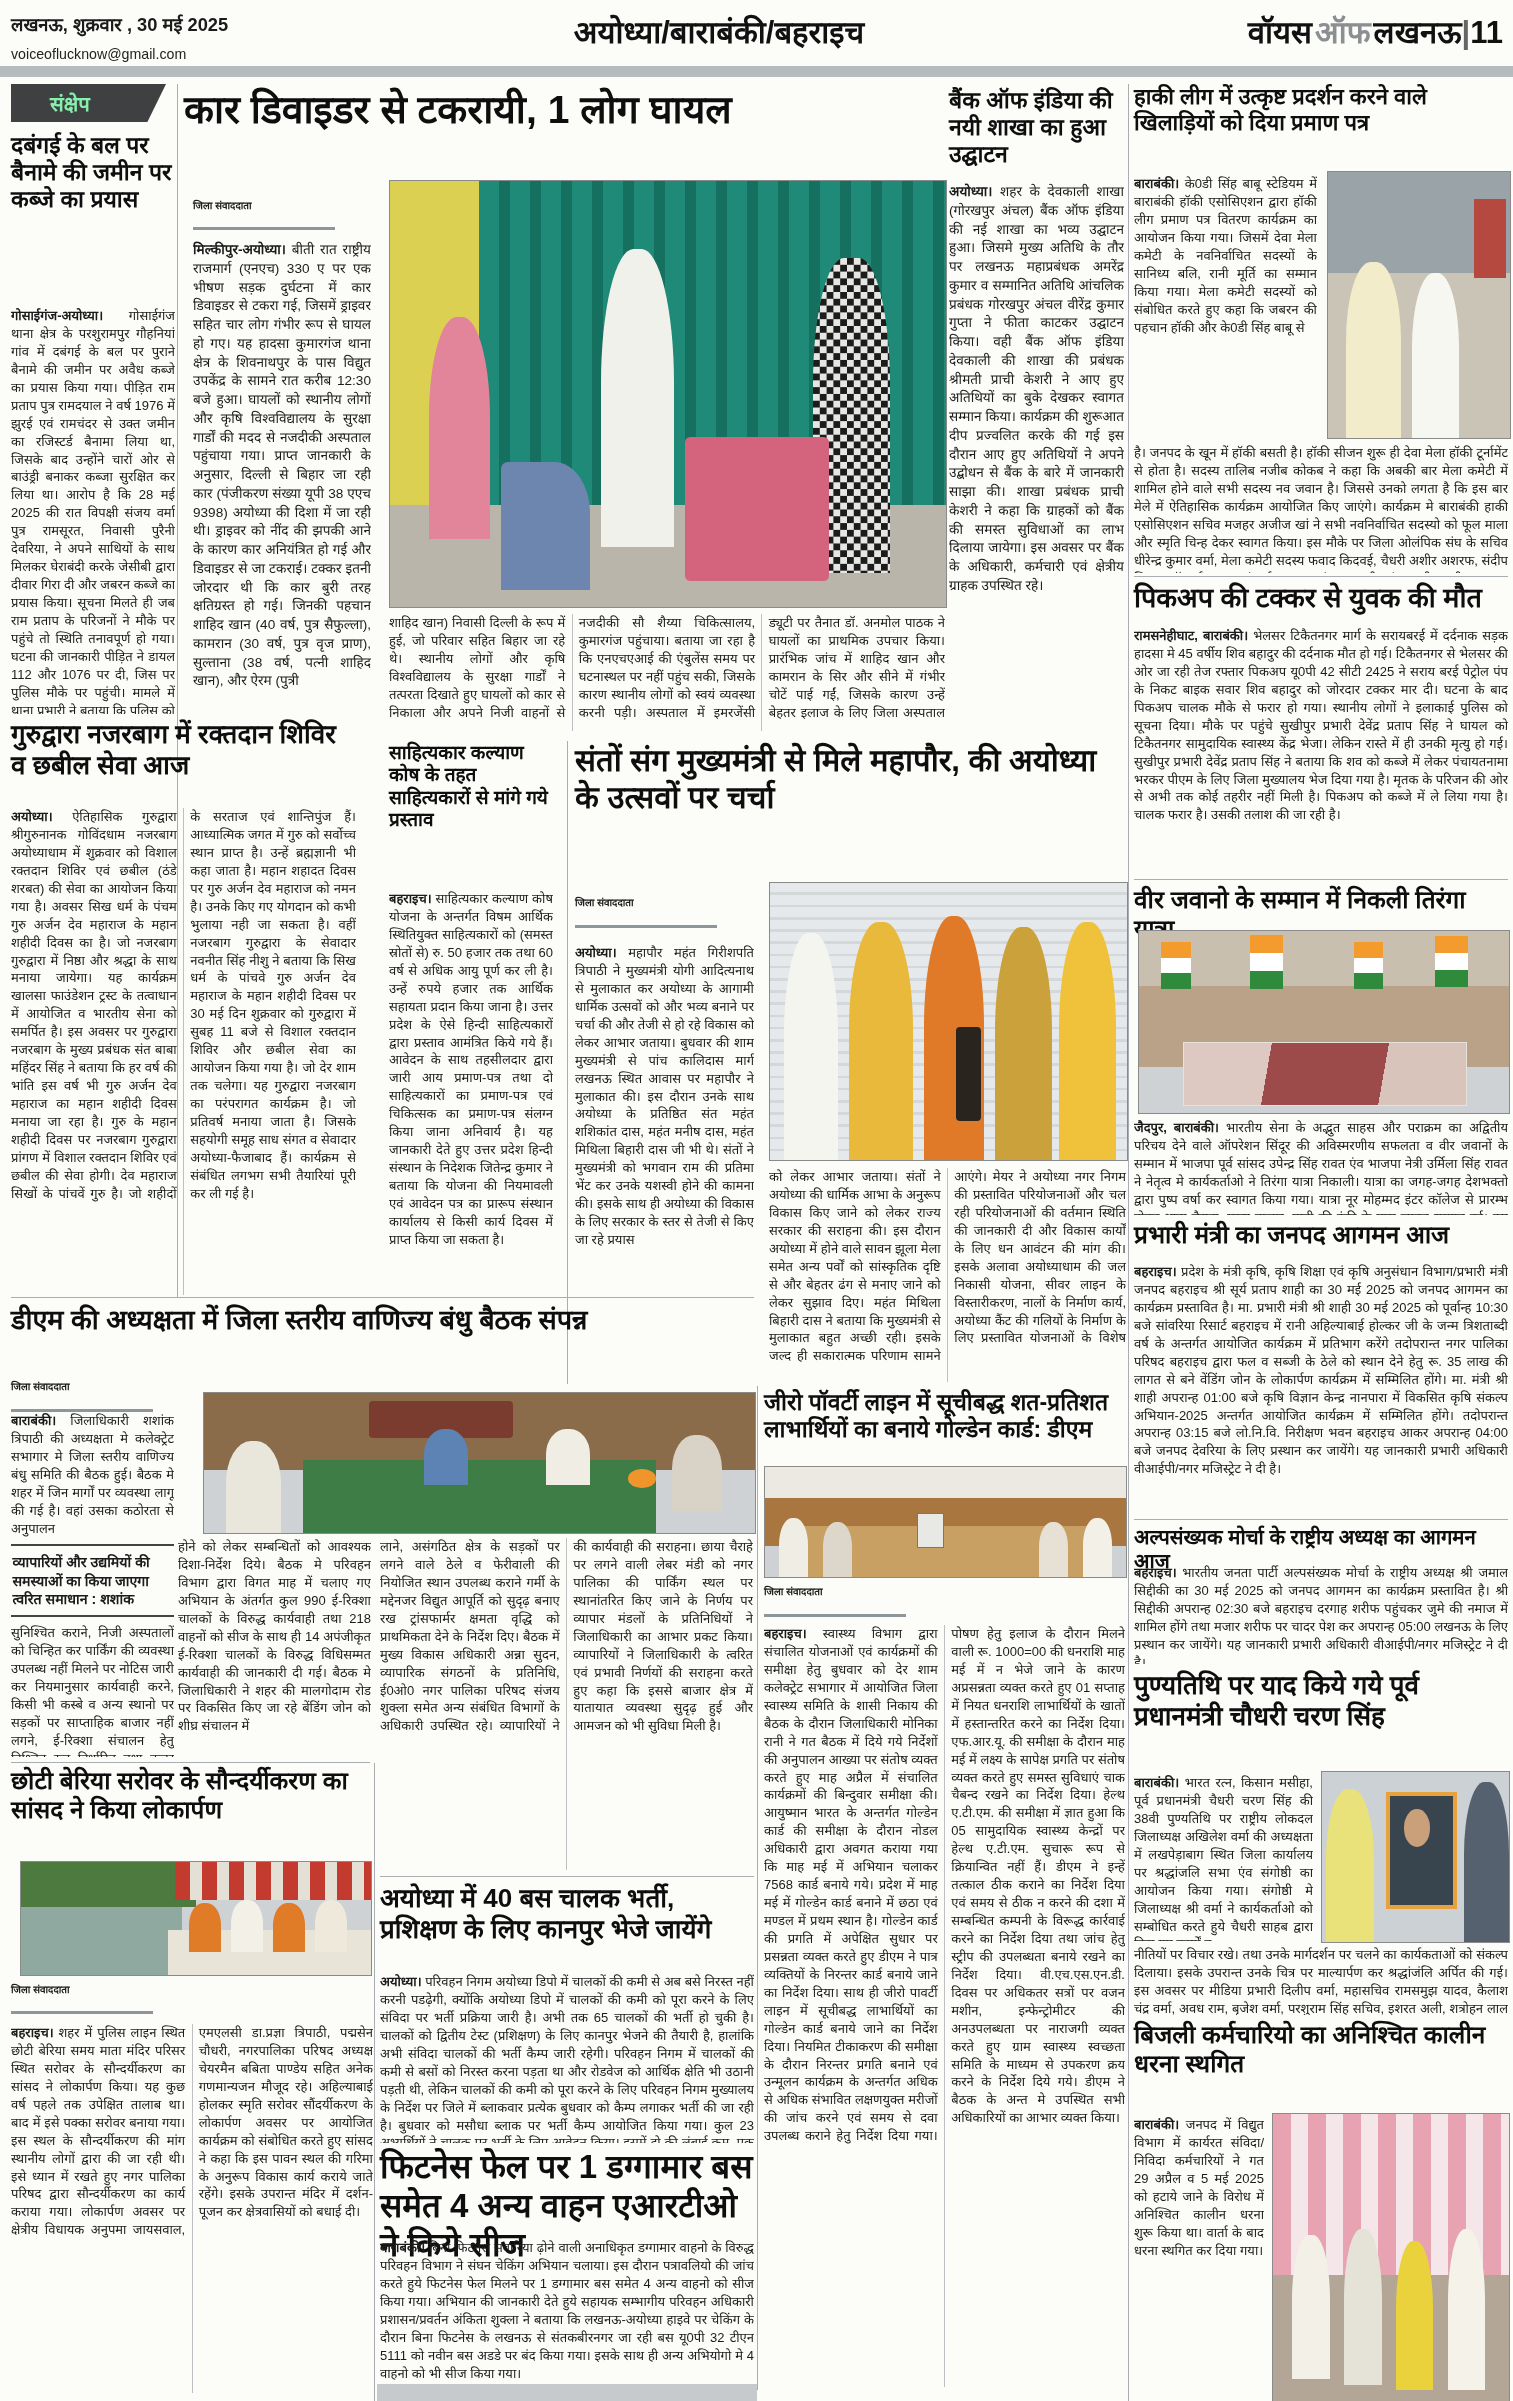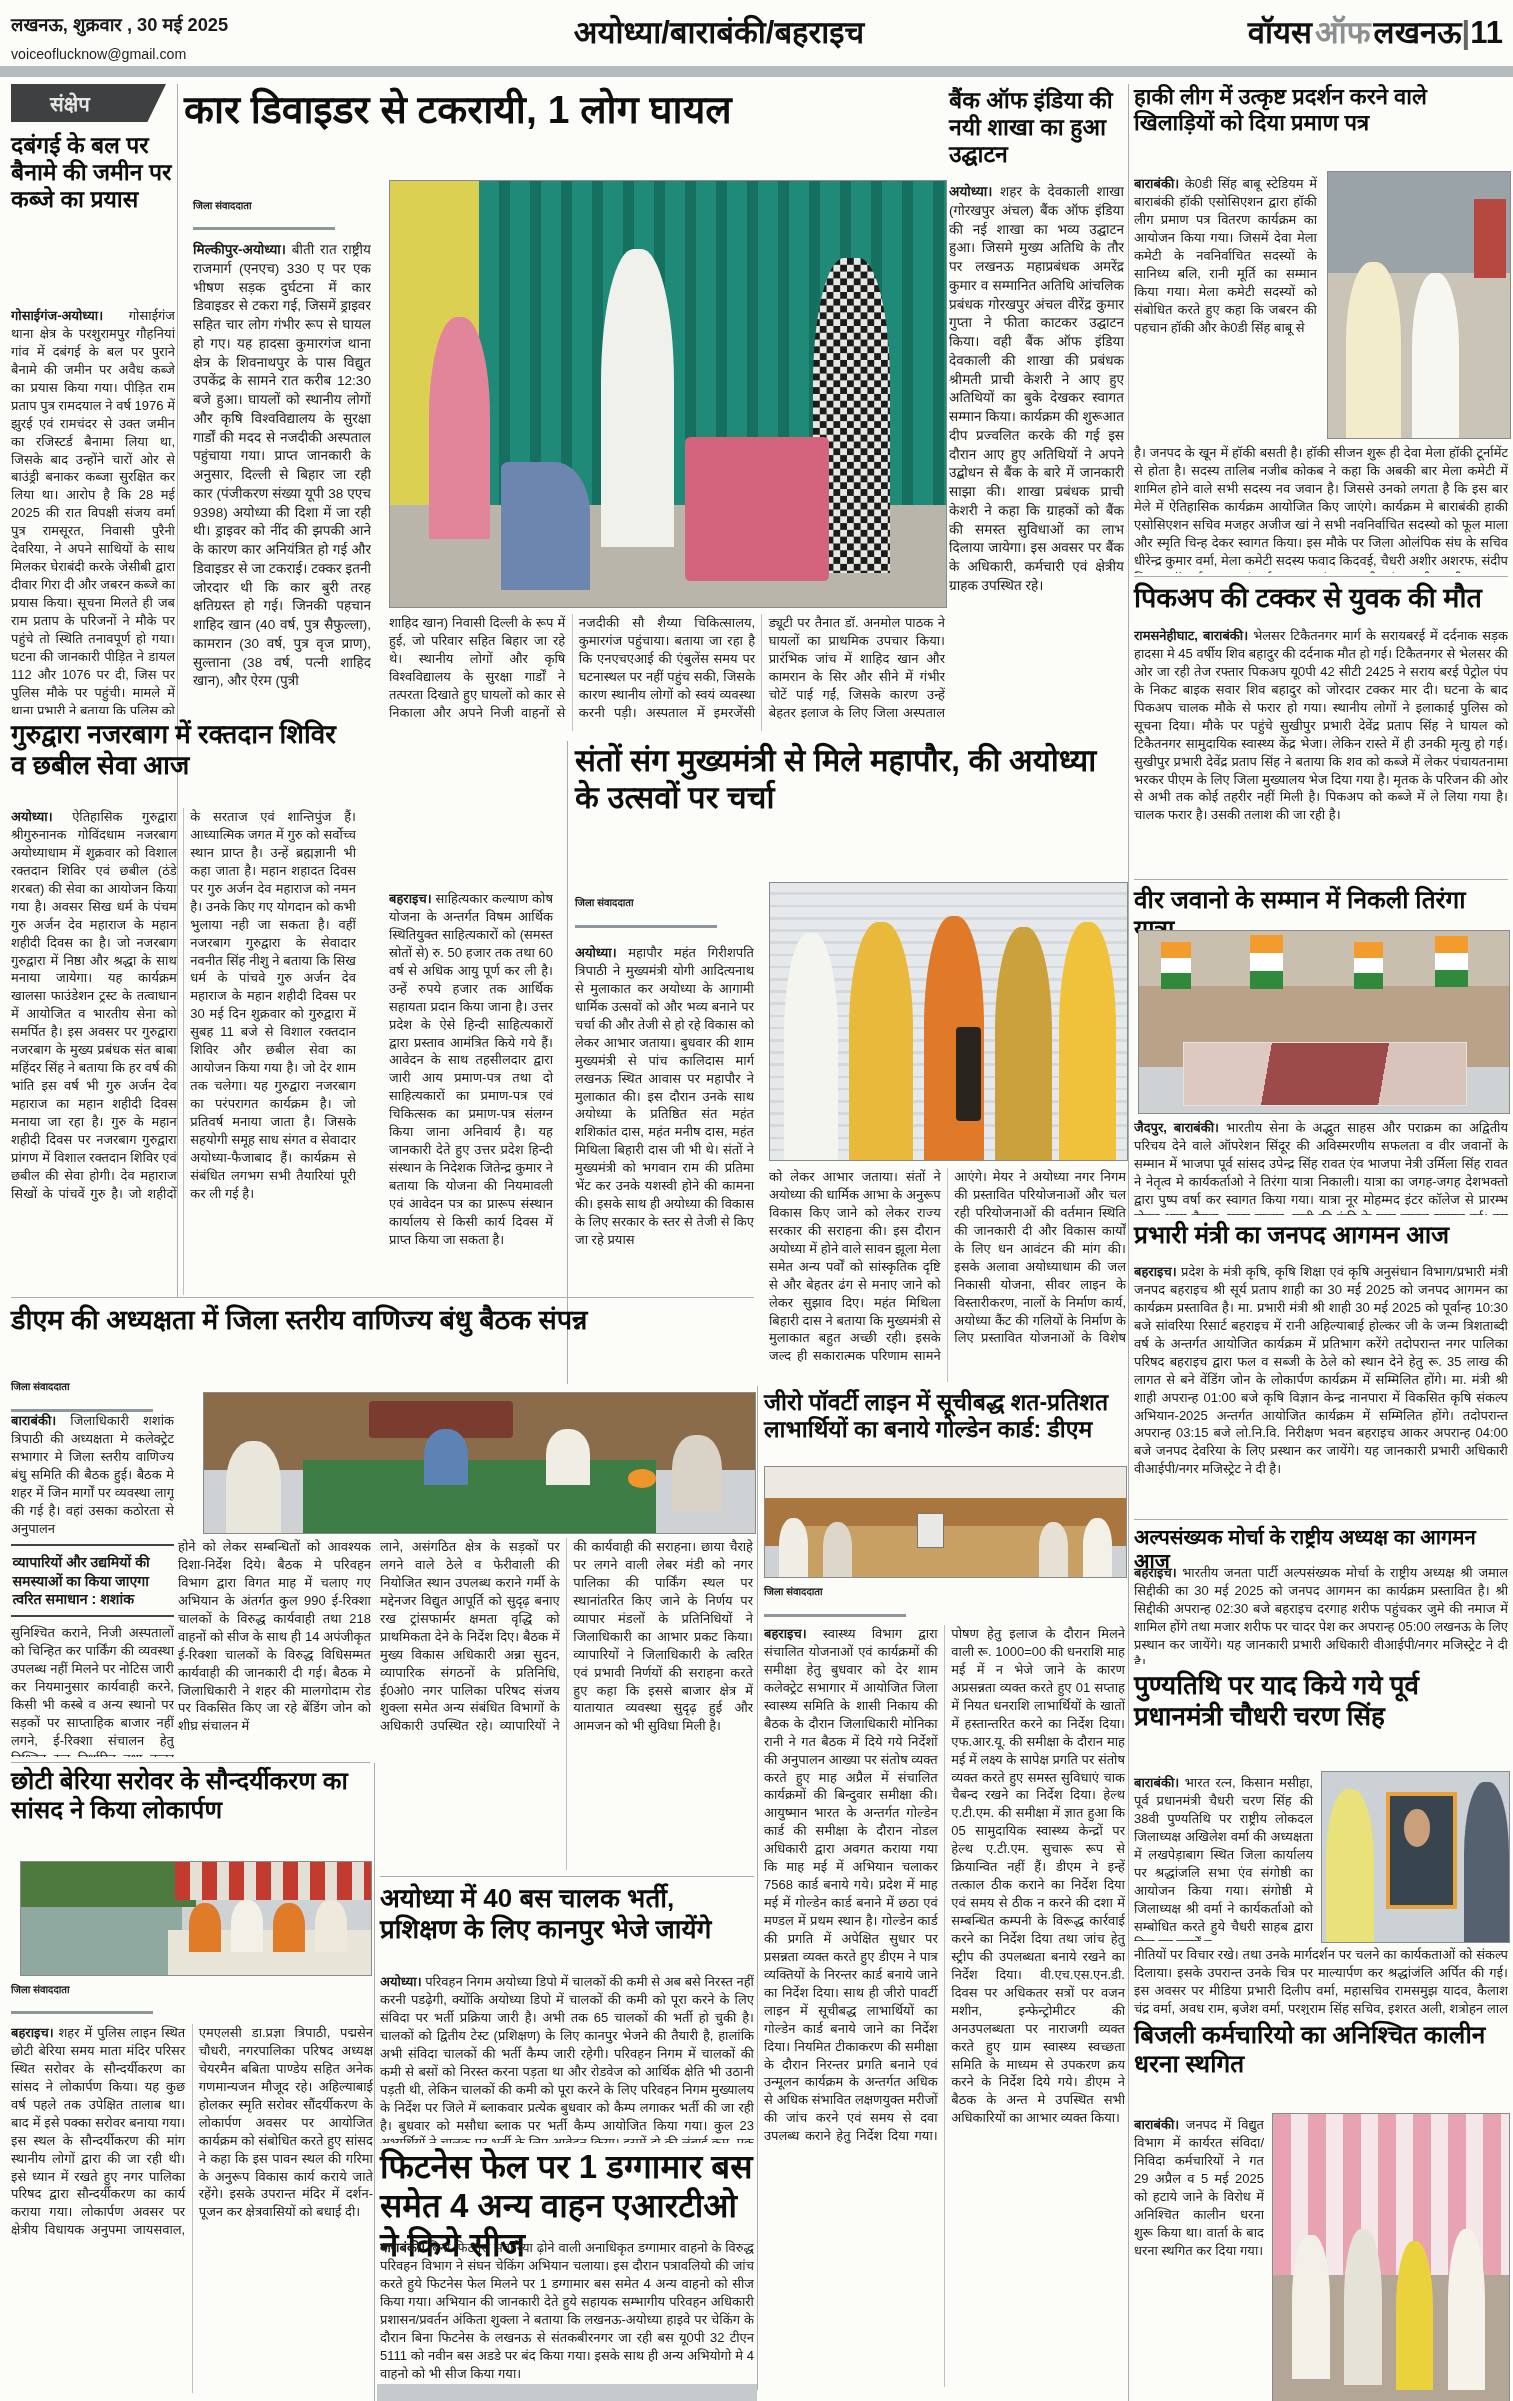--- a/index.html
+++ b/index.html
@@ -39,21 +39,21 @@
   </div>
   <div class="abs" style="left:0;top:66px;width:1514px;height:11px;background:#b5bbbf;"></div>
 
   <div class="vr" style="left:177px;top:84px;height:1213px;"></div>
   <div class="vr" style="left:567px;top:741px;height:643px;"></div>
   <div class="vr" style="left:1128px;top:84px;height:2317px;"></div>
   <div class="vr" style="left:757px;top:1386px;height:1004px;"></div>
   <div class="vr" style="left:374px;top:1763px;height:638px;"></div>
 
   <div class="abs" style="left:11px;top:84px;width:155px;height:38px;background:#3f4042;clip-path:polygon(0 0,100% 0,88% 100%,0 100%);">
-    <div style="color:#e5e5e5;font-weight:bold;font-size:20.3px;padding:5.4px 0 0 39px;">संक्षेप</div>
+    <div style="color:#86efac;font-weight:bold;font-size:20.3px;padding:5.4px 0 0 39px;">संक्षेप</div>
   </div>
   <div class="abs hl" style="left:11px;top:132px;width:164px;font-size:23px;">दबंगई के बल पर बैनामे की जमीन पर कब्जे का प्रयास</div>
   <div class="abs bd" style="left:11px;top:307px;width:164px;height:407px;">
     <p><span class="dl">गोसाईगंज-अयोध्या।</span> <span>गोसाईगंज थाना क्षेत्र के परशुरामपुर गौहनियां गांव में दबंगई के बल पर पुराने बैनामे की जमीन पर अवैध कब्जे का प्रयास किया गया। पीड़ित राम प्रताप पुत्र रामदयाल ने वर्ष 1976 में झुरई एवं रामचंदर से उक्त जमीन का रजिस्टर्ड बैनामा लिया था, जिसके बाद उन्होंने चारों ओर से बाउंड्री बनाकर कब्जा सुरक्षित कर लिया था। आरोप है कि 28 मई 2025 की रात विपक्षी संजय वर्मा पुत्र रामसूरत, निवासी पुरैनी देवरिया, ने अपने साथियों के साथ मिलकर घेराबंदी करके जेसीबी द्वारा दीवार गिरा दी और जबरन कब्जे का प्रयास किया। सूचना मिलते ही जब राम प्रताप के परिजनों ने मौके पर पहुंचे तो स्थिति तनावपूर्ण हो गया। घटना की जानकारी पीड़ित ने डायल 112 और 1076 पर दी, जिस पर पुलिस मौके पर पहुंची। मामले में थाना प्रभारी ने बताया कि पुलिस को सूचना मिलते ही फोर्स भेज अवैध कब्जे को रोकवा दिया और एक वाहन को सीज किया गया, और दोनों पक्षों के खिलाफ निरोधात्मक कार्यवाही की जा रही है।</span></p>
   </div>
 
   <div class="abs hl" style="left:11px;top:719px;width:345px;font-size:26px;">गुरुद्वारा नजरबाग में रक्तदान शिविर व छबील सेवा आज</div>
   <div class="abs bd c2" style="left:11px;top:808px;width:345px;height:487px;">
     <p><span class="dl">अयोध्या।</span> <span>ऐतिहासिक गुरुद्वारा श्रीगुरुनानक गोविंदधाम नजरबाग अयोध्याधाम में शुक्रवार को विशाल रक्तदान शिविर एवं छबील (ठंडे शरबत) की सेवा का आयोजन किया गया है। अवसर सिख धर्म के पंचम गुरु अर्जन देव महाराज के महान शहीदी दिवस का है। जो नजरबाग गुरुद्वारा में निष्ठा और श्रद्धा के साथ मनाया जायेगा। यह कार्यक्रम खालसा फाउंडेशन ट्रस्ट के तत्वाधान में आयोजित व भारतीय सेना को समर्पित है। इस अवसर पर गुरुद्वारा नजरबाग के मुख्य प्रबंधक संत बाबा महिंदर सिंह ने बताया कि हर वर्ष की भांति इस वर्ष भी गुरु अर्जन देव महाराज का महान शहीदी दिवस मनाया जा रहा है। गुरु के महान शहीदी दिवस पर नजरबाग गुरुद्वारा प्रांगण में विशाल रक्तदान शिविर एवं छबील की सेवा होगी। देव महाराज सिखों के पांचवें गुरु है। जो शहीदों के सरताज एवं शान्तिपुंज हैं। आध्यात्मिक जगत में गुरु को सर्वोच्च स्थान प्राप्त है। उन्हें ब्रह्मज्ञानी भी कहा जाता है। महान शहादत दिवस पर गुरु अर्जन देव महाराज को नमन है। उनके किए गए योगदान को कभी भुलाया नही जा सकता है। वहीं नजरबाग गुरुद्वारा के सेवादार नवनीत सिंह नीशु ने बताया कि सिख धर्म के पांचवे गुरु अर्जन देव महाराज के महान शहीदी दिवस पर 30 मई दिन शुक्रवार को गुरुद्वारा में सुबह 11 बजे से विशाल रक्तदान शिविर और छबील सेवा का आयोजन किया गया है। जो देर शाम तक चलेगा। यह गुरुद्वारा नजरबाग का परंपरागत कार्यक्रम है। जो प्रतिवर्ष मनाया जाता है। जिसके सहयोगी समूह साध संगत व सेवादार अयोध्या-फैजाबाद हैं। कार्यक्रम से संबंधित लगभग सभी तैयारियां पूरी कर ली गई है।</span></p>
   </div>
@@ -72,20 +72,21 @@
     <div class="ph" style="left:7%;top:32%;width:11%;height:52%;background:#e2849a;border-radius:45% 45% 0 0;"></div>
     <div class="ph" style="left:38%;top:16%;width:13%;height:70%;background:#f1f1ec;border-radius:45% 45% 0 0;"></div>
     <div class="ph" style="right:10%;top:18%;width:14%;height:74%;background:repeating-conic-gradient(#1c1c1c 0 25%,#e6e6e2 0 50%) 0 0/13.6px 13.6px;border-radius:40% 40% 0 0;"></div>
     <div class="ph" style="left:53%;bottom:6%;width:26%;height:34%;background:#d4647e;border-radius:5.4px;"></div>
     <div class="ph" style="left:20%;bottom:4%;width:16%;height:30%;background:#6d86b0;border-radius:6.8px 40% 0 0;"></div>
   </div>
   <div class="abs bd c3" style="left:389px;top:614px;width:556px;height:117px;">
     <p>शाहिद खान) निवासी दिल्ली के रूप में हुई, जो परिवार सहित बिहार जा रहे थे। स्थानीय लोगों और कृषि विश्वविद्यालय के सुरक्षा गार्डों ने तत्परता दिखाते हुए घायलों को कार से निकाला और अपने निजी वाहनों से नजदीकी सौ शैय्या चिकित्सालय, कुमारगंज पहुंचाया। बताया जा रहा है कि एनएचएआई की एंबुलेंस समय पर घटनास्थल पर नहीं पहुंच सकी, जिसके कारण स्थानीय लोगों को स्वयं व्यवस्था करनी पड़ी। अस्पताल में इमरजेंसी ड्यूटी पर तैनात डॉ. अनमोल पाठक ने घायलों का प्राथमिक उपचार किया। प्रारंभिक जांच में शाहिद खान और कामरान के सिर और सीने में गंभीर चोटें पाई गईं, जिसके कारण उन्हें बेहतर इलाज के लिए जिला अस्पताल रेफर कर दिया गया। सुल्ताना और ऐरम को भी चोटें आईं हैं, लेकिन उनकी स्थिति की गंभीरता के बारे में अभी और जानकारी नहीं मिल सकी है। यह हादसा एक बार फिर रात के समय ड्राइविंग के दौरान नींद की झपकी के खतरे को उजागर करता है। स्थानीय लोगों ने एनएचएआई की एंबुलेंस सेवाओं की समयबद्धता पर भी सवाल उठाए हैं। आपातकालीन सेवाओं की उपलब्धता पर गंभीर सवाल खड़े किए हैं।</p>
   </div>
 
+  <div class="abs hl" style="left:389px;top:742px;width:164px;font-size:19px;">साहित्यकार कल्याण कोष के तहत साहित्यकारों से मांगे गये प्रस्ताव</div>
   <div class="abs bd" style="left:389px;top:890px;width:164px;height:492px;">
     <p><span class="dl">बहराइच।</span> <span>साहित्यकार कल्याण कोष योजना के अन्तर्गत विषम आर्थिक स्थितियुक्त साहित्यकारों को (समस्त स्रोतों से) रु. 50 हजार तक तथा 60 वर्ष से अधिक आयु पूर्ण कर ली है। उन्हें रुपये हजार तक आर्थिक सहायता प्रदान किया जाना है। उत्तर प्रदेश के ऐसे हिन्दी साहित्यकारों द्वारा प्रस्ताव आमंत्रित किये गये हैं। आवेदन के साथ तहसीलदार द्वारा जारी आय प्रमाण-पत्र तथा दो साहित्यकारों का प्रमाण-पत्र एवं चिकित्सक का प्रमाण-पत्र संलग्न किया जाना अनिवार्य है। यह जानकारी देते हुए उत्तर प्रदेश हिन्दी संस्थान के निदेशक जितेन्द्र कुमार ने बताया कि योजना की नियमावली एवं आवेदन पत्र का प्रारूप संस्थान कार्यालय से किसी कार्य दिवस में प्राप्त किया जा सकता है।</span></p>
   </div>
 
   <div class="abs hl" style="left:575px;top:743px;width:551px;font-size:31px;">संतों संग मुख्यमंत्री से मिले महापौर, की अयोध्या के उत्सवों पर चर्चा</div>
   <div class="abs by" style="left:575px;top:895px;">जिला संवाददाता</div>
   <div class="abs brule" style="left:575px;top:920px;"></div>
   <div class="photo" style="left:769px;top:882px;width:357px;height:277px;">
     <div class="ph" style="left:0;top:0;right:0;bottom:0;background:repeating-linear-gradient(#e6e9eb 0 9.5px,#d4d8da 9.5px 12.2px);"></div>
     <div class="ph" style="left:4%;top:18%;width:15%;height:82%;background:#f5f5f0;border-radius:45% 45% 0 0;"></div>

